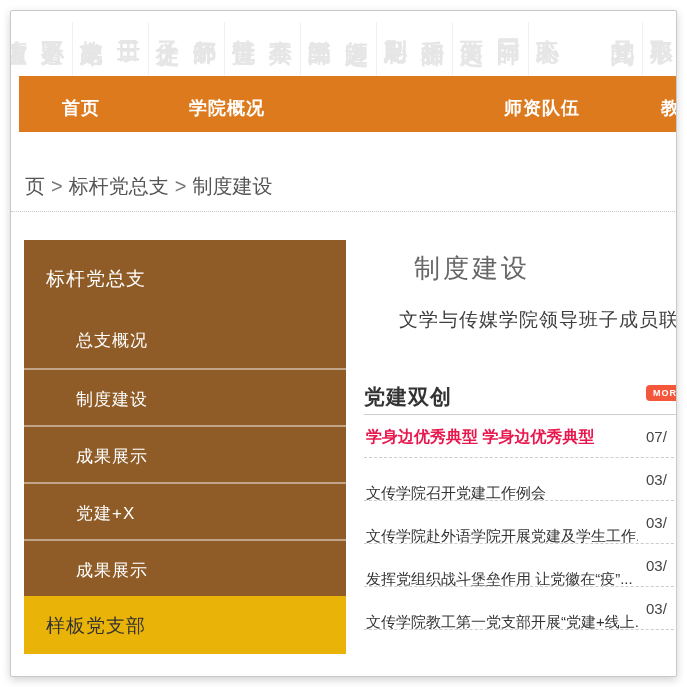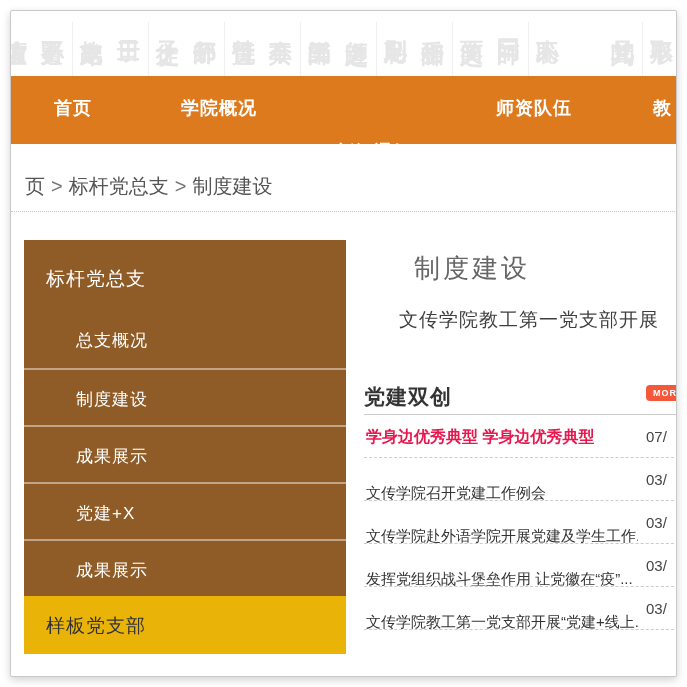--- a/index.html
+++ b/index.html
@@ -19,21 +19,21 @@
   .calli-col {
     width:38px; height:84px; flex:0 0 38px;
     writing-mode:vertical-rl; text-orientation:upright;
     font-family:"DejaVu Serif","Liberation Serif",serif;
     font-size:23px; line-height:38px; letter-spacing:1px;
     color:#e6e6e6; font-weight:bold; text-align:left;
   }
   .calli-col.grid { border-right:1px solid #f0f0f0; }
   
   .nav {
-    position:absolute; left:0; top:65px; width:666px; height:68px;
+    position:absolute; left:8px; top:65px; width:666px; height:56px;
     background:#dd7a1e;
   }
   .nav-item {
     position:absolute; top:20px; color:#fff; font-size:18px; font-weight:bold;
     letter-spacing:1px; cursor:pointer; white-space:nowrap;
   }
   
   .breadcrumb {
     position:absolute; left:14px; top:162px; font-size:20px; color:#555;
     white-space:nowrap;
@@ -142,21 +142,21 @@
       <div class="sidebar-item">总支概况</div>
       <div class="sidebar-item">制度建设</div>
       <div class="sidebar-item">成果展示</div>
       <div class="sidebar-item">党建+X</div>
       <div class="sidebar-item">成果展示</div>
     </div>
     <div class="sidebar-secondary">样板党支部</div>
   </div>
 
   <div class="page-title">制度建设</div>
-  <div class="headline">文传学院教工第一党支部开展</div>
+  <div class="headline">文学与传媒学院领导班子成员联</div>
 
   <div class="news-panel">
     <div class="news-header">
       <span class="news-header-title">党建双创</span>
       <span class="more-badge">MORE</span>
     </div>
     <div class="news-row hot">
       <span class="news-title">学身边优秀典型 学身边优秀典型</span>
       <span class="news-date">07/</span>
     </div>

